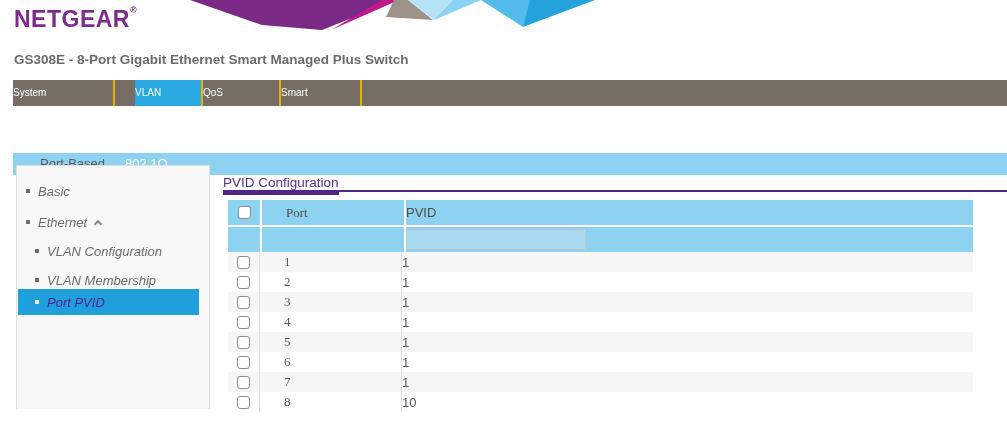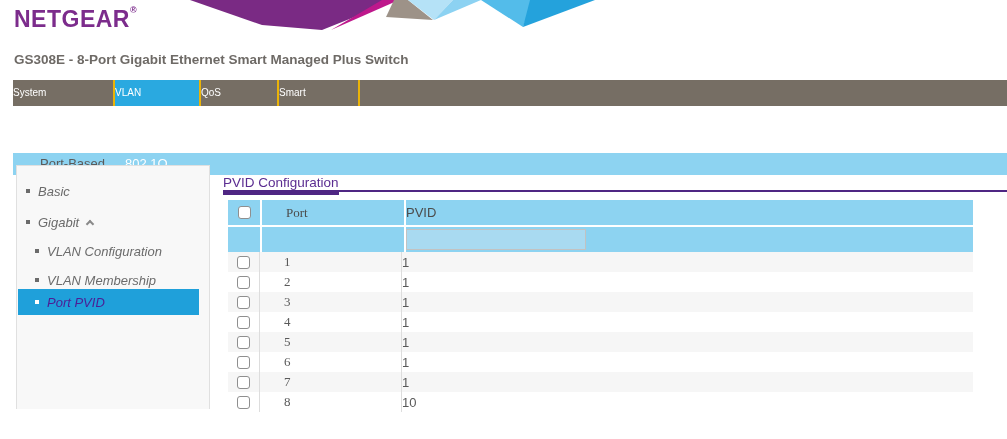--- a/index.html
+++ b/index.html
@@ -13,21 +13,21 @@
           letter-spacing:0.5px; color:#7c2c8c; }
   .logo sup { font-size:9px; vertical-align:top; position:relative; top:-1px; }
   .subtitle { position:absolute; left:14px; top:52px; font-size:13.5px; font-weight:bold;
               color:#6e6a66; }
 
   
   .navbar { position:absolute; left:13px; top:80px; width:994px; height:26px;
             background:#766e64; display:flex; }
   .nav-tab { width:102px; height:26px; line-height:26px; text-align:left; color:#fff;
              font-size:10px; border-right:2px solid #eab308; cursor:pointer; }
-  .nav-tab.t1 { width:86px; } .nav-tab.t2 { width:78px; } .nav-tab.t3 { width:81px; }
+  .nav-tab.t1 { width:68px;margin-left:20px; } .nav-tab.t2 { width:78px; } .nav-tab.t3 { width:81px; }
   .nav-tab.active { background:#2aa9e0; }
 
   .subnav { position:absolute; left:13px; top:109px; width:994px; height:22px;
             background:#8dd3f1; display:flex; align-items:center; padding-left:17px;margin-top:44px; }
   .subnav-item { font-size:13px; color:#5a5a5a; padding:0 10px; line-height:22px; cursor:pointer; }
   .subnav-item.active { color:#fff; }
 
   
   .sidebar { position:absolute; left:16px; top:165px; width:194px; height:244px;
              background:#f8f8f8; border:1px solid #e0e0e0; border-bottom:none;font-style:italic; }
@@ -103,21 +103,21 @@
     <span class="subnav-item active">802.1Q</span>
   </div>
 
   <div class="sidebar">
     <div class="side-item lvl1" style="top:12px">
       <span class="bullet"></span>
       <span>Basic</span>
     </div>
     <div class="side-item lvl1" style="top:43px">
       <span class="bullet"></span>
-      <span>Gigabit</span>
+      <span>Ethernet</span>
       <span class="caret"></span>
     </div>
     <div class="side-item lvl2" style="top:72px">
       <span class="bullet"></span>
       <span>VLAN Configuration</span>
     </div>
     <div class="side-item lvl2" style="top:101px">
       <span class="bullet"></span>
       <span>VLAN Membership</span>
     </div>

